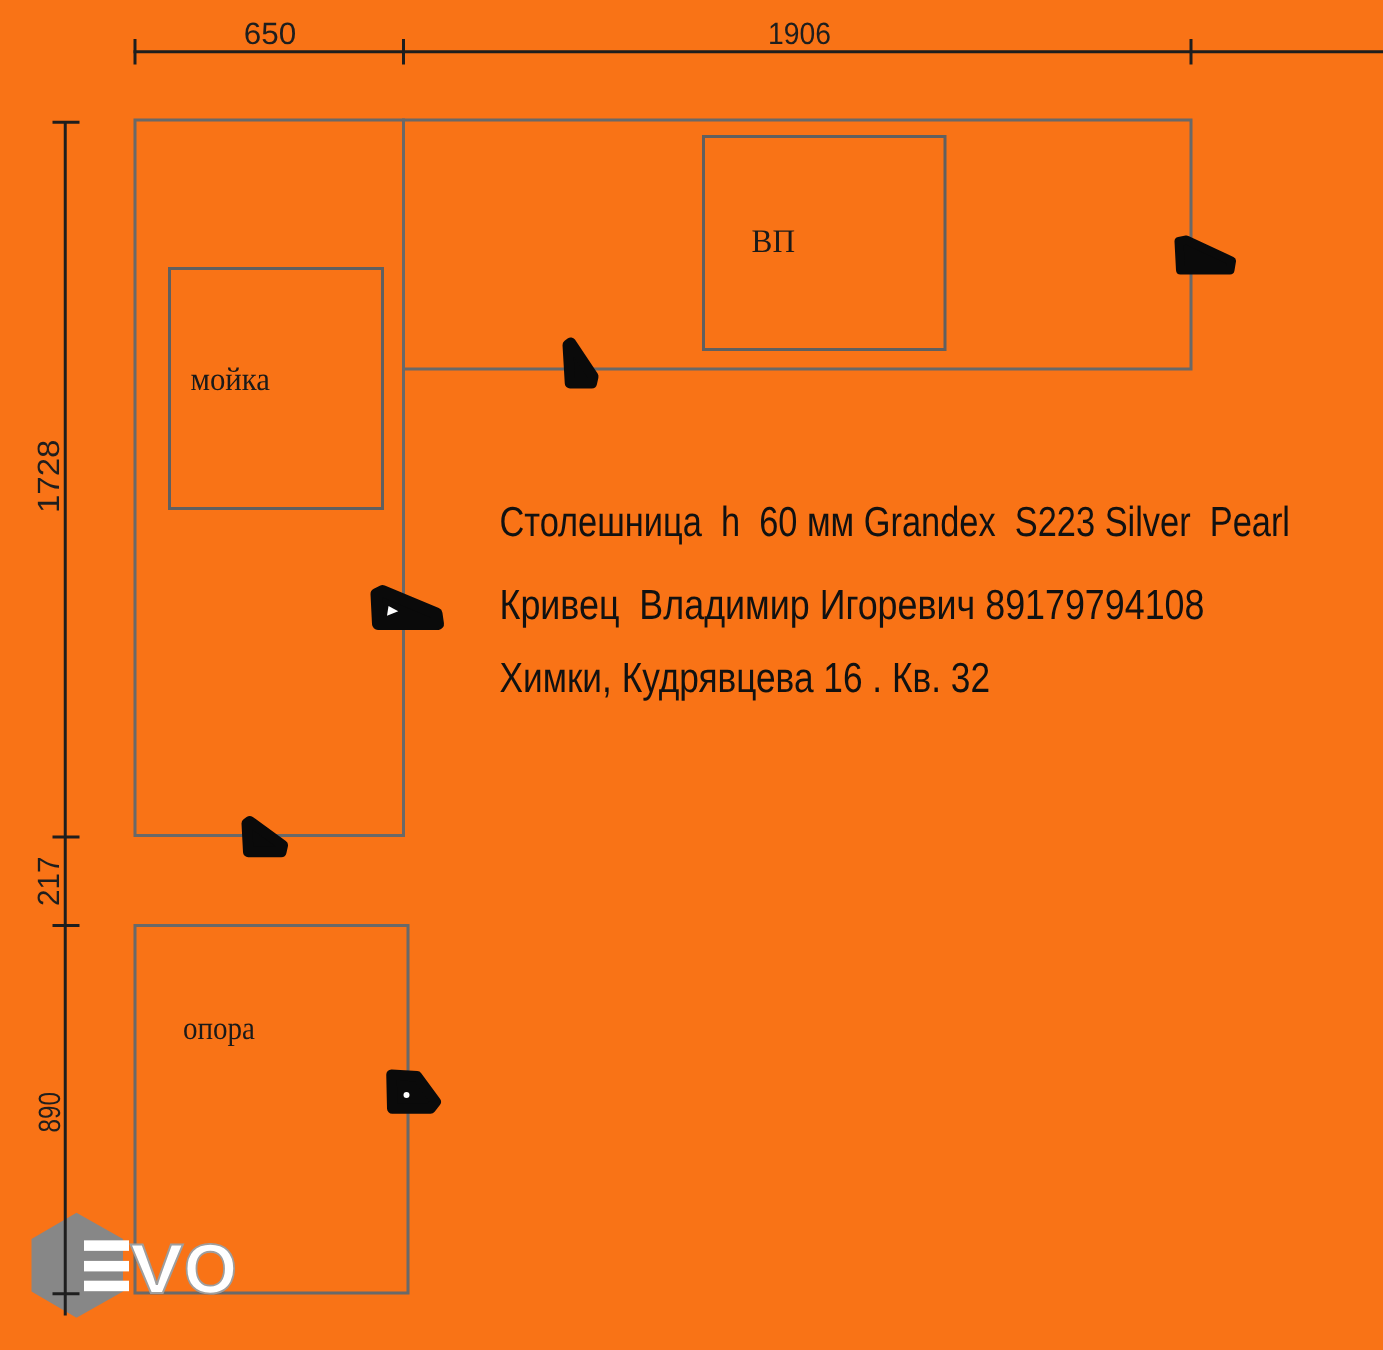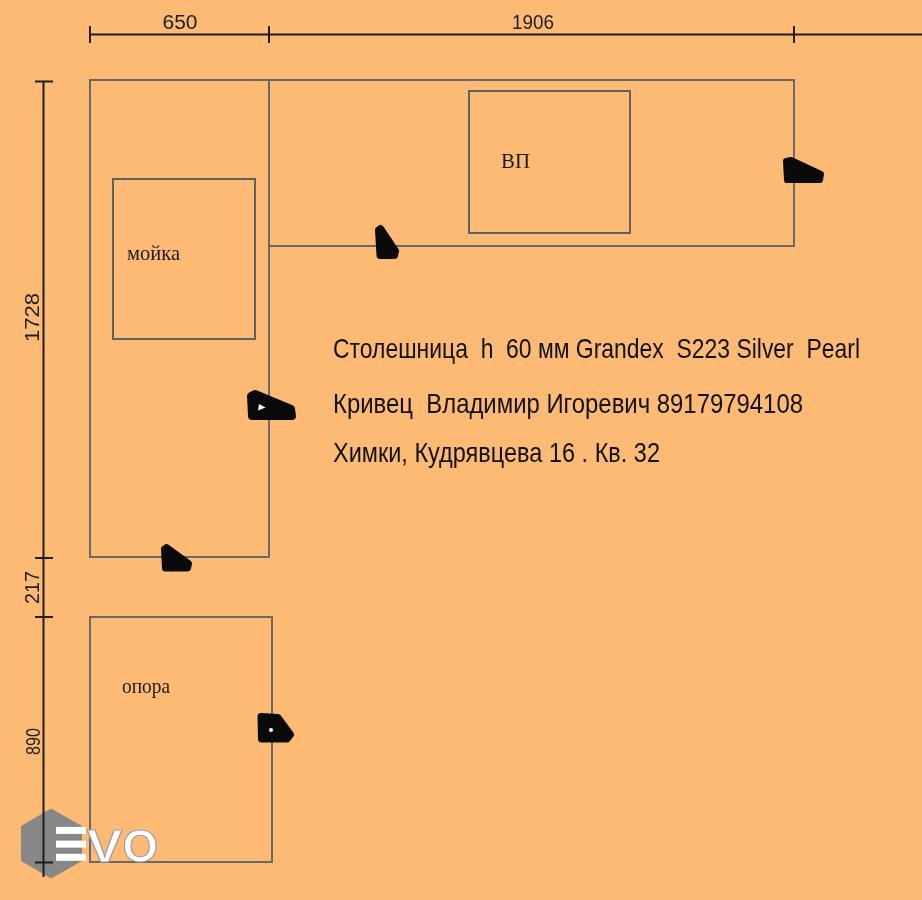--- a/index.html
+++ b/index.html
@@ -1,16 +1,16 @@
 <!DOCTYPE html>
 <html><head>
 <meta charset="utf-8">
 <style>
   html,body{margin:0;padding:0;background:#ffffff;}
-  #page{position:relative;width:922px;height:900px;background:#fdba74;overflow:hidden;}
+  #page{position:relative;width:922px;height:900px;background:#f97316;overflow:hidden;}
   svg{display:block;}
   text{font-family:"Liberation Sans",sans-serif;}
   .serif{font-family:"Liberation Serif",serif;}
 </style>
 </head>
 <body>
 <div id="page">
 <svg width="922" height="900" viewBox="0 0 922 900">
 
   <g>

